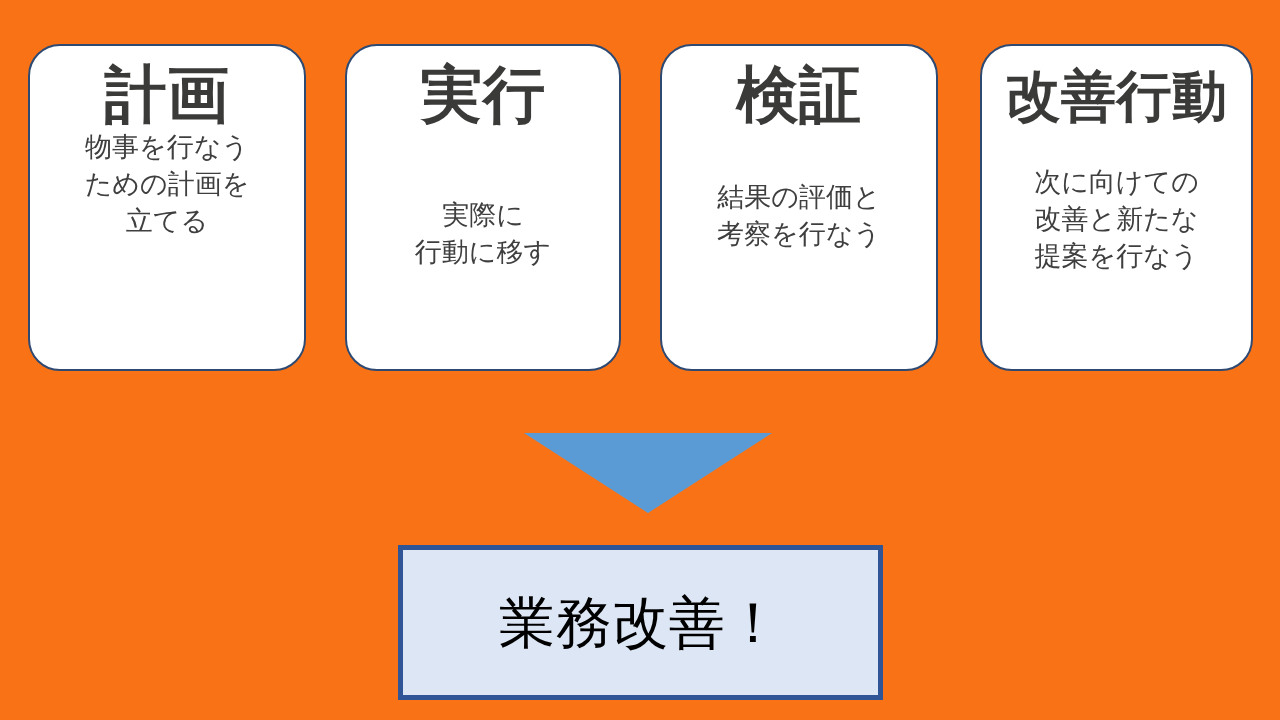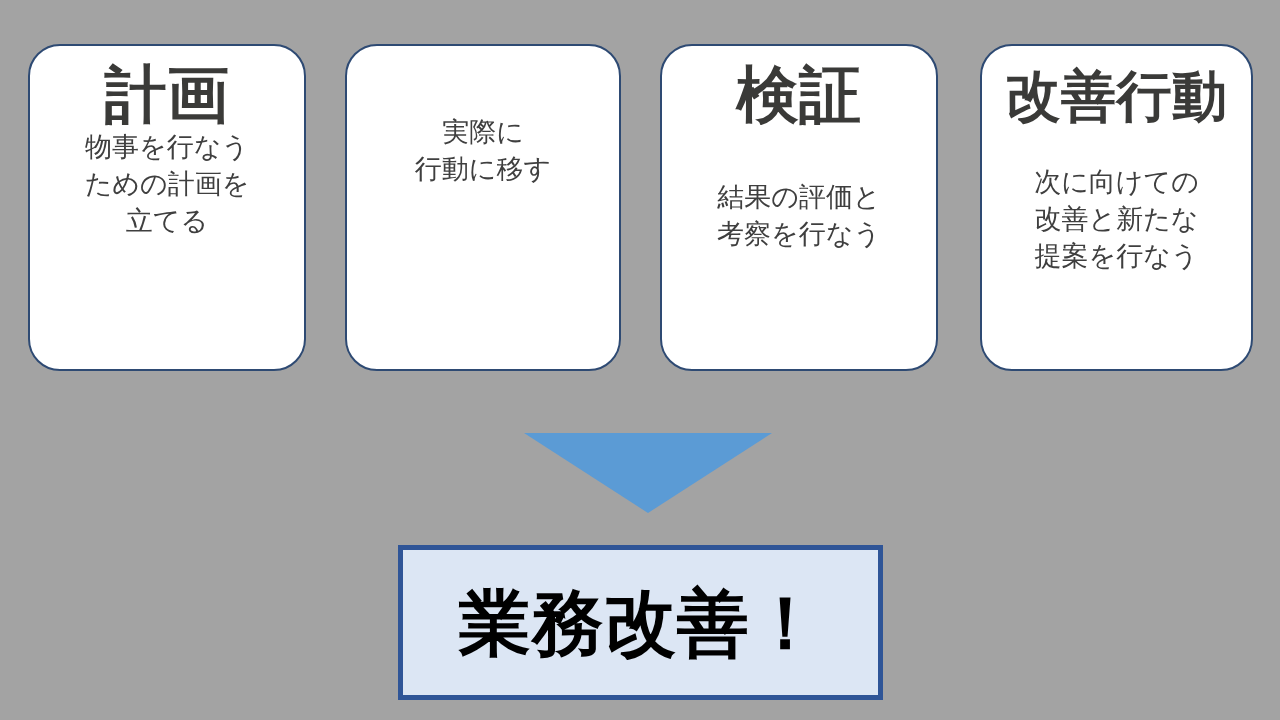--- a/index.html
+++ b/index.html
@@ -12,21 +12,21 @@
     height: 720px;
     position: relative;
     overflow: hidden;
     font-family: "Liberation Sans", "DejaVu Sans", sans-serif;
     -webkit-font-smoothing: antialiased;
   }
 
   #diagram-root {
     position: absolute;
     inset: 0;
-    background: #a3a3a3;
+    background: #f97316;
   }
 
   
   .card {
     position: absolute;
     top: 44px;
     height: 327px;
     box-sizing: border-box;
     background: #ffffff;
     border: 2px solid #2e4a73;
@@ -84,41 +84,42 @@
     width: 485px;
     height: 155px;
     box-sizing: border-box;
     background: #dce6f4;
     border: 5px solid #2f5597;
     display: flex;
     align-items: center;
     justify-content: center;
   }
   #result-label {
-    font-size: 72px;
-    font-weight: bold;
+    font-size: 56px;
+    font-weight: normal;
     color: #000000;
     letter-spacing: 0.01em;
     line-height: 1;
     white-space: nowrap;
   }
 </style>
 </head>
 <body>
 
 <div id="diagram-root">
 
   <div class="card card-1">
     <div class="card-title">計画</div>
     <div class="card-body">物事を行なう
 ための計画を
 立てる</div>
   </div>
 
   <div class="card card-2">
+    <div class="card-title">実行</div>
     <div class="card-body">実際に
 行動に移す</div>
   </div>
 
   <div class="card card-4">
     <div class="card-title">改善行動</div>
     <div class="card-body">次に向けての
 改善と新たな
 提案を行なう</div>
   </div>

